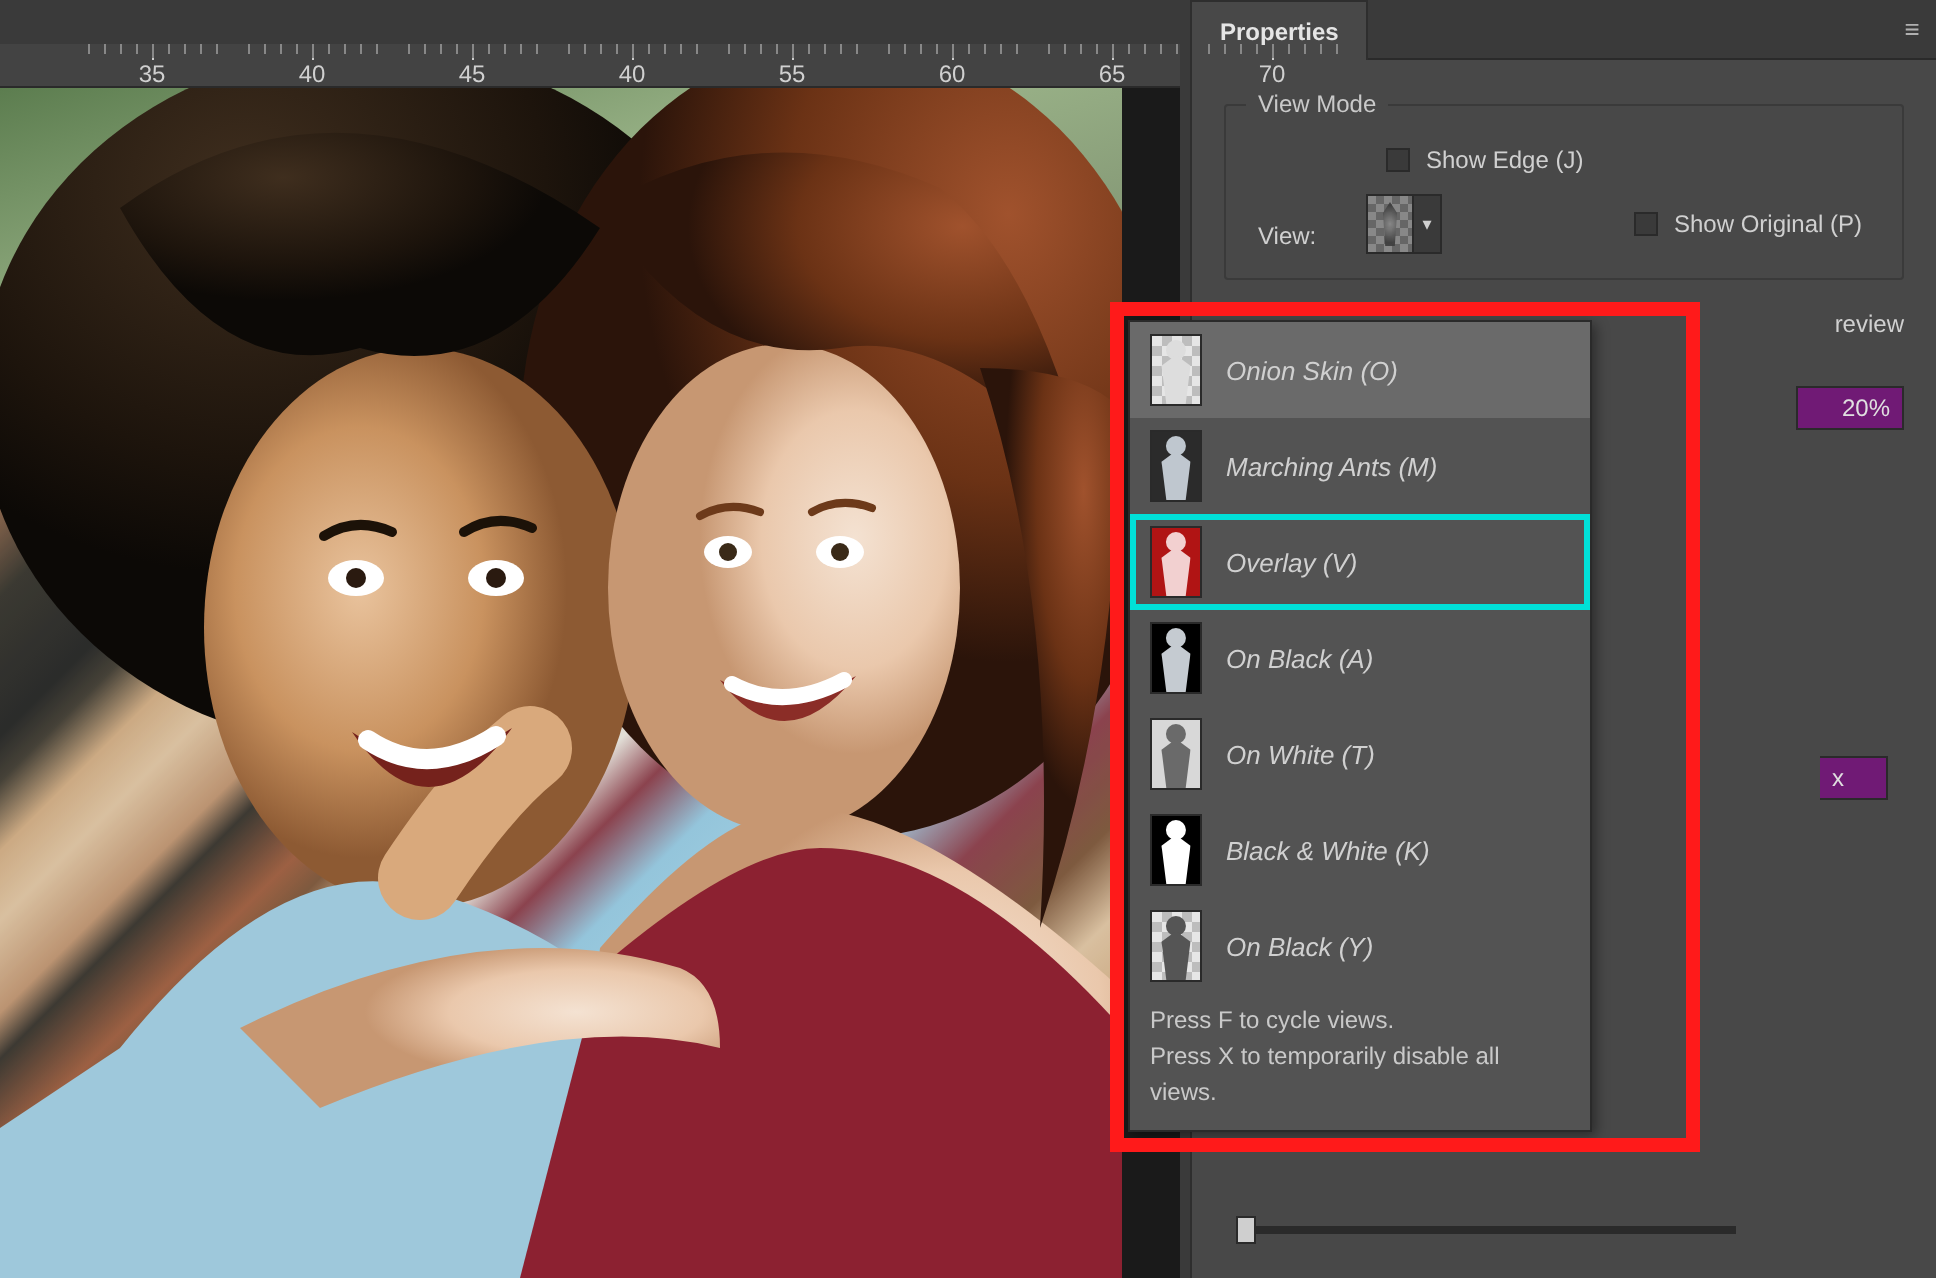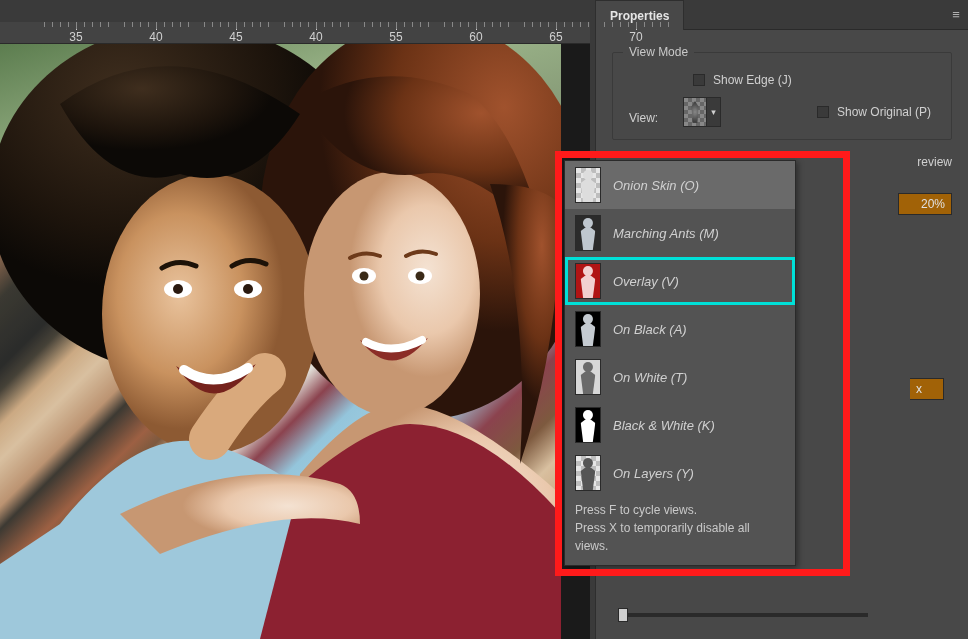--- a/index.html
+++ b/index.html
@@ -26,21 +26,21 @@
   .tab { padding: 0 14px; height: 30px; line-height: 30px; background: #484848; color: #e5e5e5; font-weight: 600; font-size: 12px; border-top: 1px solid #2e2e2e; border-right: 1px solid #2e2e2e; }
   .tabbar .spacer { flex: 1; }
   .tabbar .menu { width: 24px; text-align: center; line-height: 30px; color: #b0b0b0; }
 
   .section { padding: 12px 16px; }
   .section.outlined { border: 1px solid #3a3a3a; border-radius: 2px; margin: 8px 16px; position: relative; padding-top:14px; }
   .section-title { position: absolute; top: -8px; left: 10px; background: #484848; padding: 0 6px; color: #c9c9c9; font-size: 12px; }
 
   .row { display: flex; align-items: center; gap: 10px; margin-top: 10px; }
   .label { color: #d0d0d0; font-size: 12px; }
-  .field { height: 22px; background: #a16207; border: 1px solid #2a2a2a; color: #e0e0e0; padding: 0 6px; font-size: 12px; line-height: 20px; }
+  .field { height: 22px; background: #701a75; border: 1px solid #2a2a2a; color: #e0e0e0; padding: 0 6px; font-size: 12px; line-height: 20px; }
   .field.w60 { width: 54px; text-align: right; }
   .field.w40 { width: 34px; }
 
   .chk { display: flex; align-items: center; gap: 8px; font-size: 12px; color: #d0d0d0; }
   .chkbox { width: 12px; height: 12px; background: #3a3a3a; border: 1px solid #2a2a2a; display: inline-block; }
 
   .view-thumb { width: 24px; height: 30px; background: repeating-conic-gradient(#666 0% 25%, #888 0% 50%) 0 0/8px 8px; border: 1px solid #2a2a2a; position: relative; }
   .view-thumb::after { content: ""; position: absolute; inset: 3px; background: radial-gradient(ellipse at center, rgba(255,255,255,0.45) 0%, rgba(255,255,255,0.1) 60%), linear-gradient(#2a2a2a, #2a2a2a); clip-path: polygon(50% 0%, 72% 25%, 65% 100%, 35% 100%, 28% 25%); opacity: .95; }
   .chev { width: 14px; height: 30px; background: #3a3a3a; border: 1px solid #2a2a2a; border-left: none; display: flex; align-items: center; justify-content: center; color: #d0d0d0; font-size: 9px; }
 
@@ -324,20 +324,20 @@
       <div class="dd-item">
         <div class="dd-thumb" style="background: rgb(0, 0, 0);">
           <div class="silhouette" style="--fg: #ffffff;"></div>
         </div>
         <span>Black &amp; White (K)</span>
       </div>
       <div class="dd-item">
         <div class="dd-thumb" style="background: repeating-conic-gradient(rgb(189, 189, 189) 0%, rgb(189, 189, 189) 25%, rgb(230, 230, 230) 0%, rgb(230, 230, 230) 50%) 0px 0px / 10px 10px;">
           <div class="silhouette" style="--fg: #555555;"></div>
         </div>
-        <span>On Layers (Y)</span>
+        <span>On Black (Y)</span>
       </div>
       <div class="dd-hints">Press F to cycle views.</div>
       <div class="dd-hints" style="padding-top: 0px;">Press X to temporarily disable all views.</div>
     </div>
 
   <div class="red-box"></div>
 </div>
 
 </body></html>

